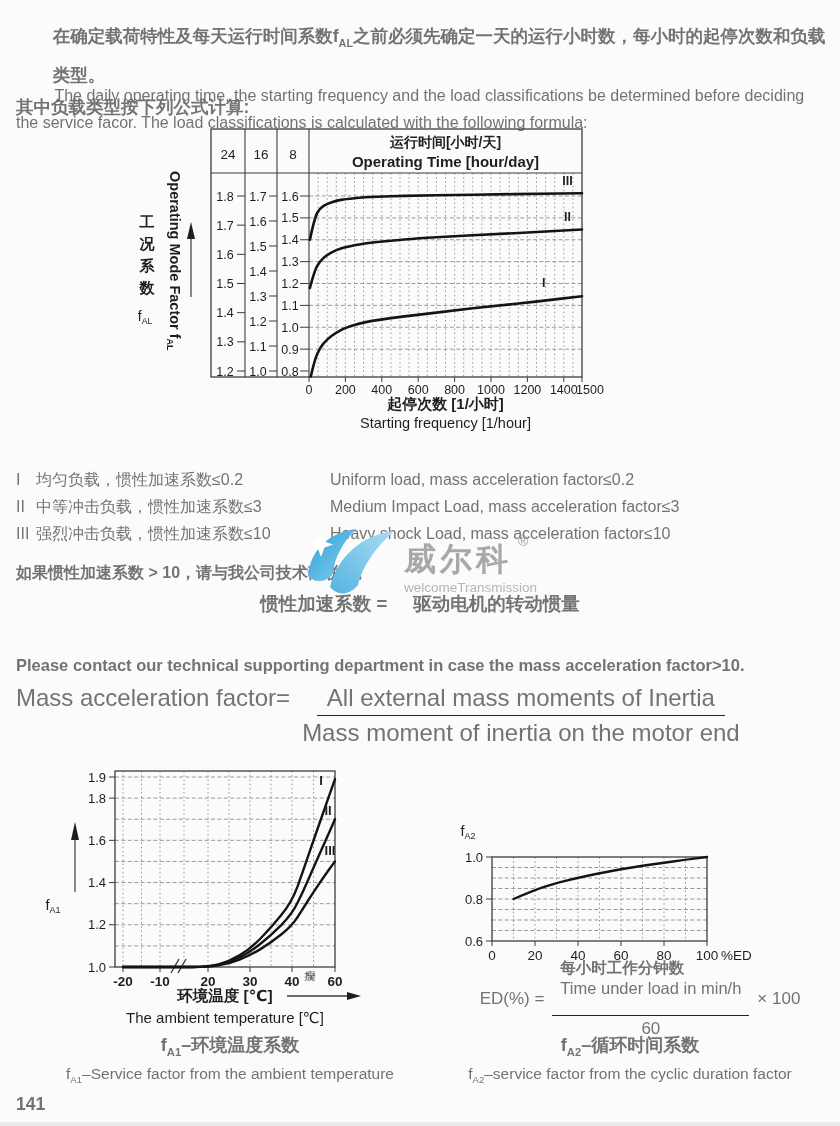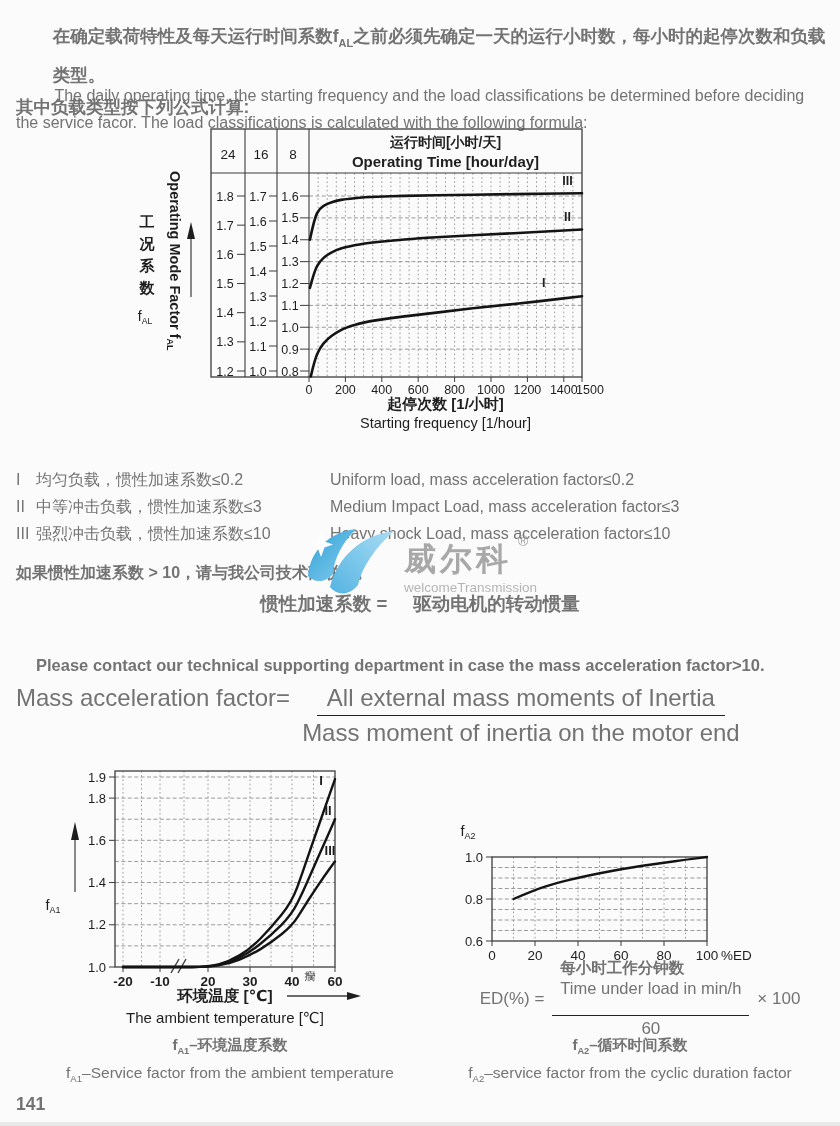--- a/index.html
+++ b/index.html
@@ -11,39 +11,39 @@
   .cn-indent{padding-left:2.1em;}
   .en-para{left:16px;top:82px;width:810px;font-size:16px;line-height:27px;font-weight:500;text-indent:2.4em;}
   
   .load-head{left:16px;top:436px;display:flex;align-items:baseline;gap:16px;}
   .load-head .h-cn{font-size:20px;font-weight:700;}
   .load-head .h-en{font-size:18px;font-weight:700;}
   .load-rows{left:16px;top:466px;width:812px;}
   .load-row{display:grid;grid-template-columns:20px 294px auto;line-height:27px;font-size:16px;font-weight:500;}
   
   .contact-cn{left:16px;top:563px;font-size:16px;font-weight:600;}
-  .contact-en{left:16px;top:656px;font-size:16.5px;font-weight:600;margin-left:20px;}
+  .contact-en{left:16px;top:656px;font-size:16.5px;font-weight:600;}
   
   .frac{display:inline-flex;flex-direction:column;align-items:center;}
   .frac .num{border-bottom:2px solid #222;padding:0 10px 3px;}
   .frac .den{padding-top:3px;}
   .formula-cn{left:160px;top:588px;width:520px;display:flex;justify-content:center;align-items:flex-end;gap:26px;
               font-size:18.5px;font-weight:700;}
   .formula-en{left:16px;top:684px;display:flex;align-items:flex-start;gap:12px;font-size:24px;font-weight:500;}
   .formula-en .frac .num{border-bottom-width:1.5px;}
   .ed-formula{left:460px;top:958px;width:360px;display:flex;justify-content:center;align-items:center;gap:8px;
               font-size:17px;font-weight:500;}
   .ed-formula .num{border-bottom:1.5px solid #222;padding:0 8px 16px;text-align:left;}
   .ed-num-cn{font-size:15.5px;font-weight:700;}
   .ed-num-en{font-size:16.5px;}
   
   .cap{text-align:center;line-height:22px;}
   .cap-fa1{left:30px;top:1034px;width:400px;}
   .cap-fa2{left:430px;top:1034px;width:400px;}
-  .cap .cap-cn{font-size:15px;font-weight:700;}
+  .cap .cap-cn{font-size:18px;font-weight:700;}
   .cap .cap-en{font-size:15.5px;font-weight:500;}
   .page-num{left:16px;top:1094px;font-size:17.5px;font-weight:700;}
   sub{font-size:62%;}
 </style>
 </head>
 <body>
 
 <div class="page">
 
   <div class="abs cn-para">

